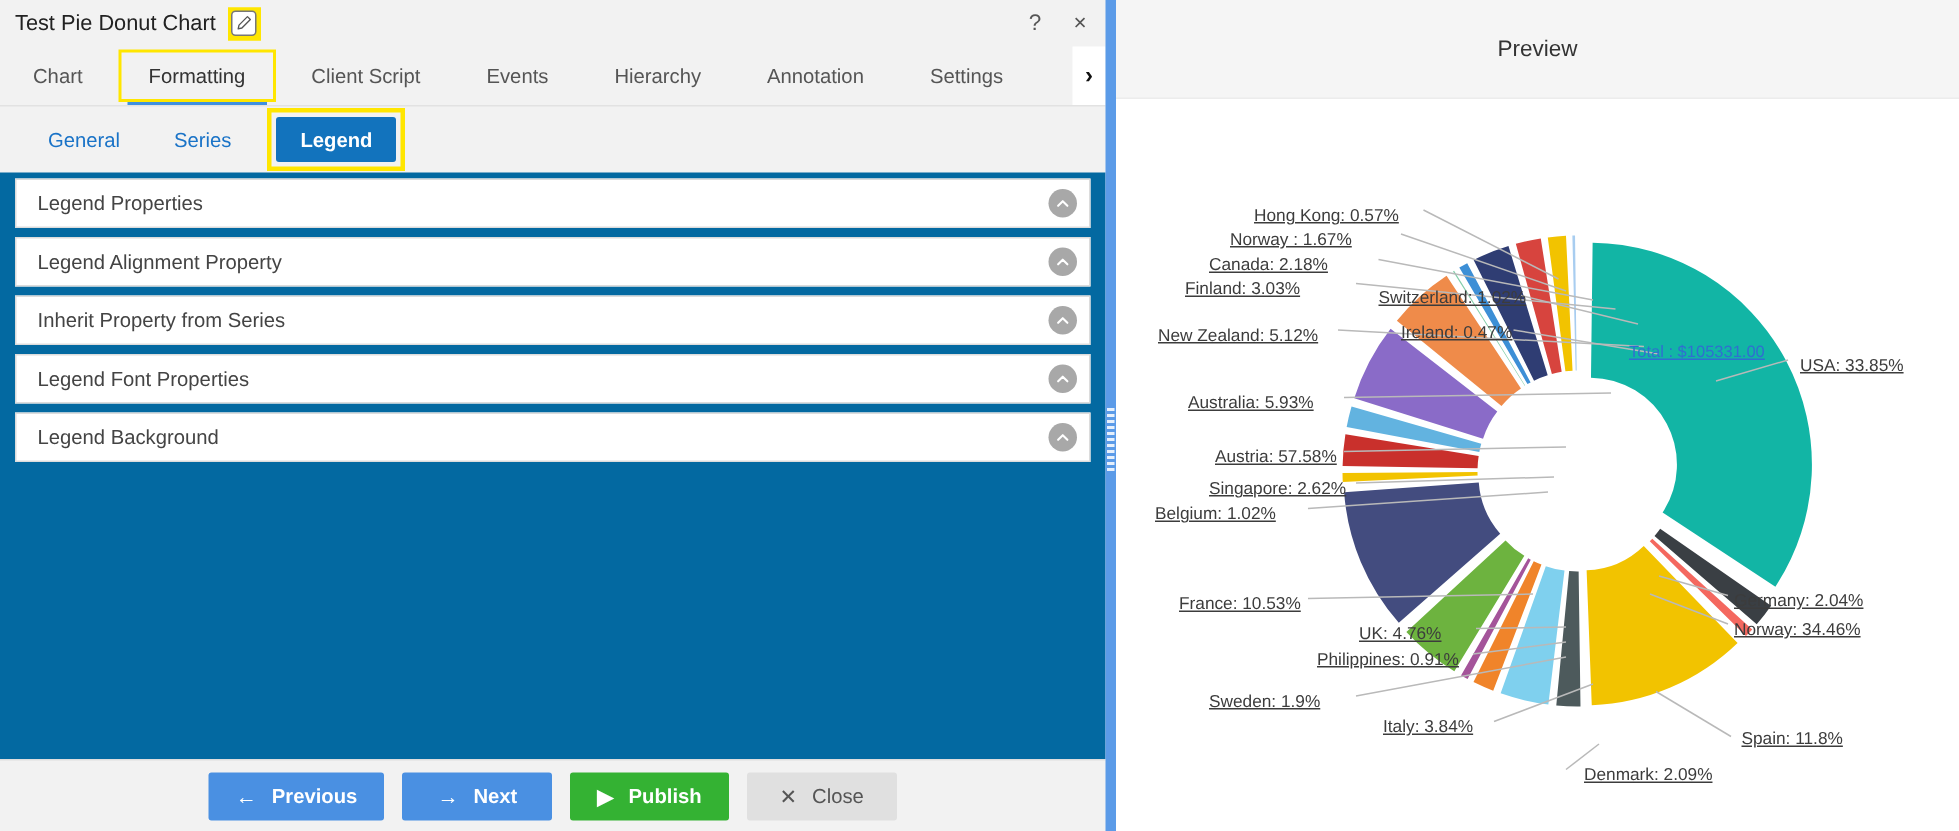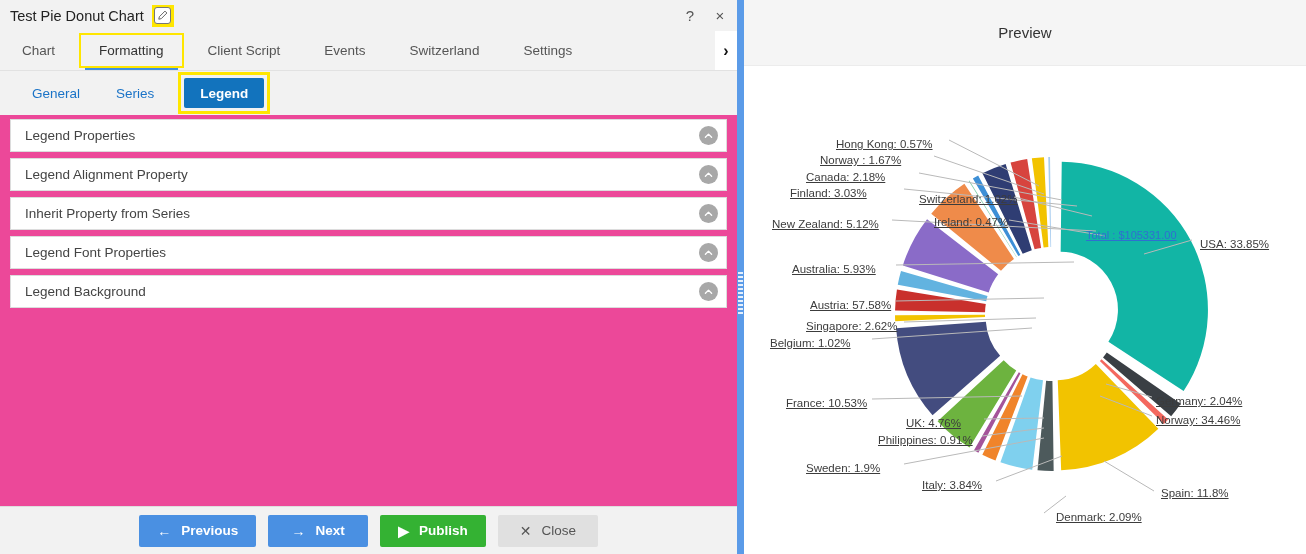--- a/index.html
+++ b/index.html
@@ -78,21 +78,21 @@
     background:#1273bd; color:#fff; font-weight:bold; border-radius:2px;
     padding:0 16px; height:30px;
   }
   .subtab-hl {
     border:3px solid #ffe600; padding:3px; display:inline-flex;
     margin-left:6px;
   }
 
   
   .panel-area {
-    flex:1; padding:4px 10px 0 10px; overflow:hidden; background:#ec4899;
+    flex:1; padding:4px 10px 0 10px; overflow:hidden; background:#0369a1;
   }
   .acc {
     height:33px; background:#fff; border:1px solid #dcdcdc;
     display:flex; align-items:center; padding:0 8px 0 14px;
     margin-bottom:6px; position:relative;
   }
   .acc-label { font-size:13.5px; color:#444; }
   .acc-btn {
     margin-left:auto; width:19px; height:19px; border-radius:50%;
     background:#a8a8a8; display:flex; align-items:center;
@@ -175,21 +175,24 @@
         <div class="tab active hl">
           <span>Formatting</span>
         </div>
         <div class="tab">
           <span>Client Script</span>
         </div>
         <div class="tab">
           <span>Events</span>
         </div>
         <div class="tab">
-          <span>Switzerland</span>
+          <span>Hierarchy</span>
+        </div>
+        <div class="tab">
+          <span>Annotation</span>
         </div>
         <div class="tab">
           <span>Settings</span>
         </div>
         <div class="tab-next">›</div>
     </div>
 
     <div class="subtabs-row" id="subtabs-row">
         <div class="subtab">
           <span>General</span>

